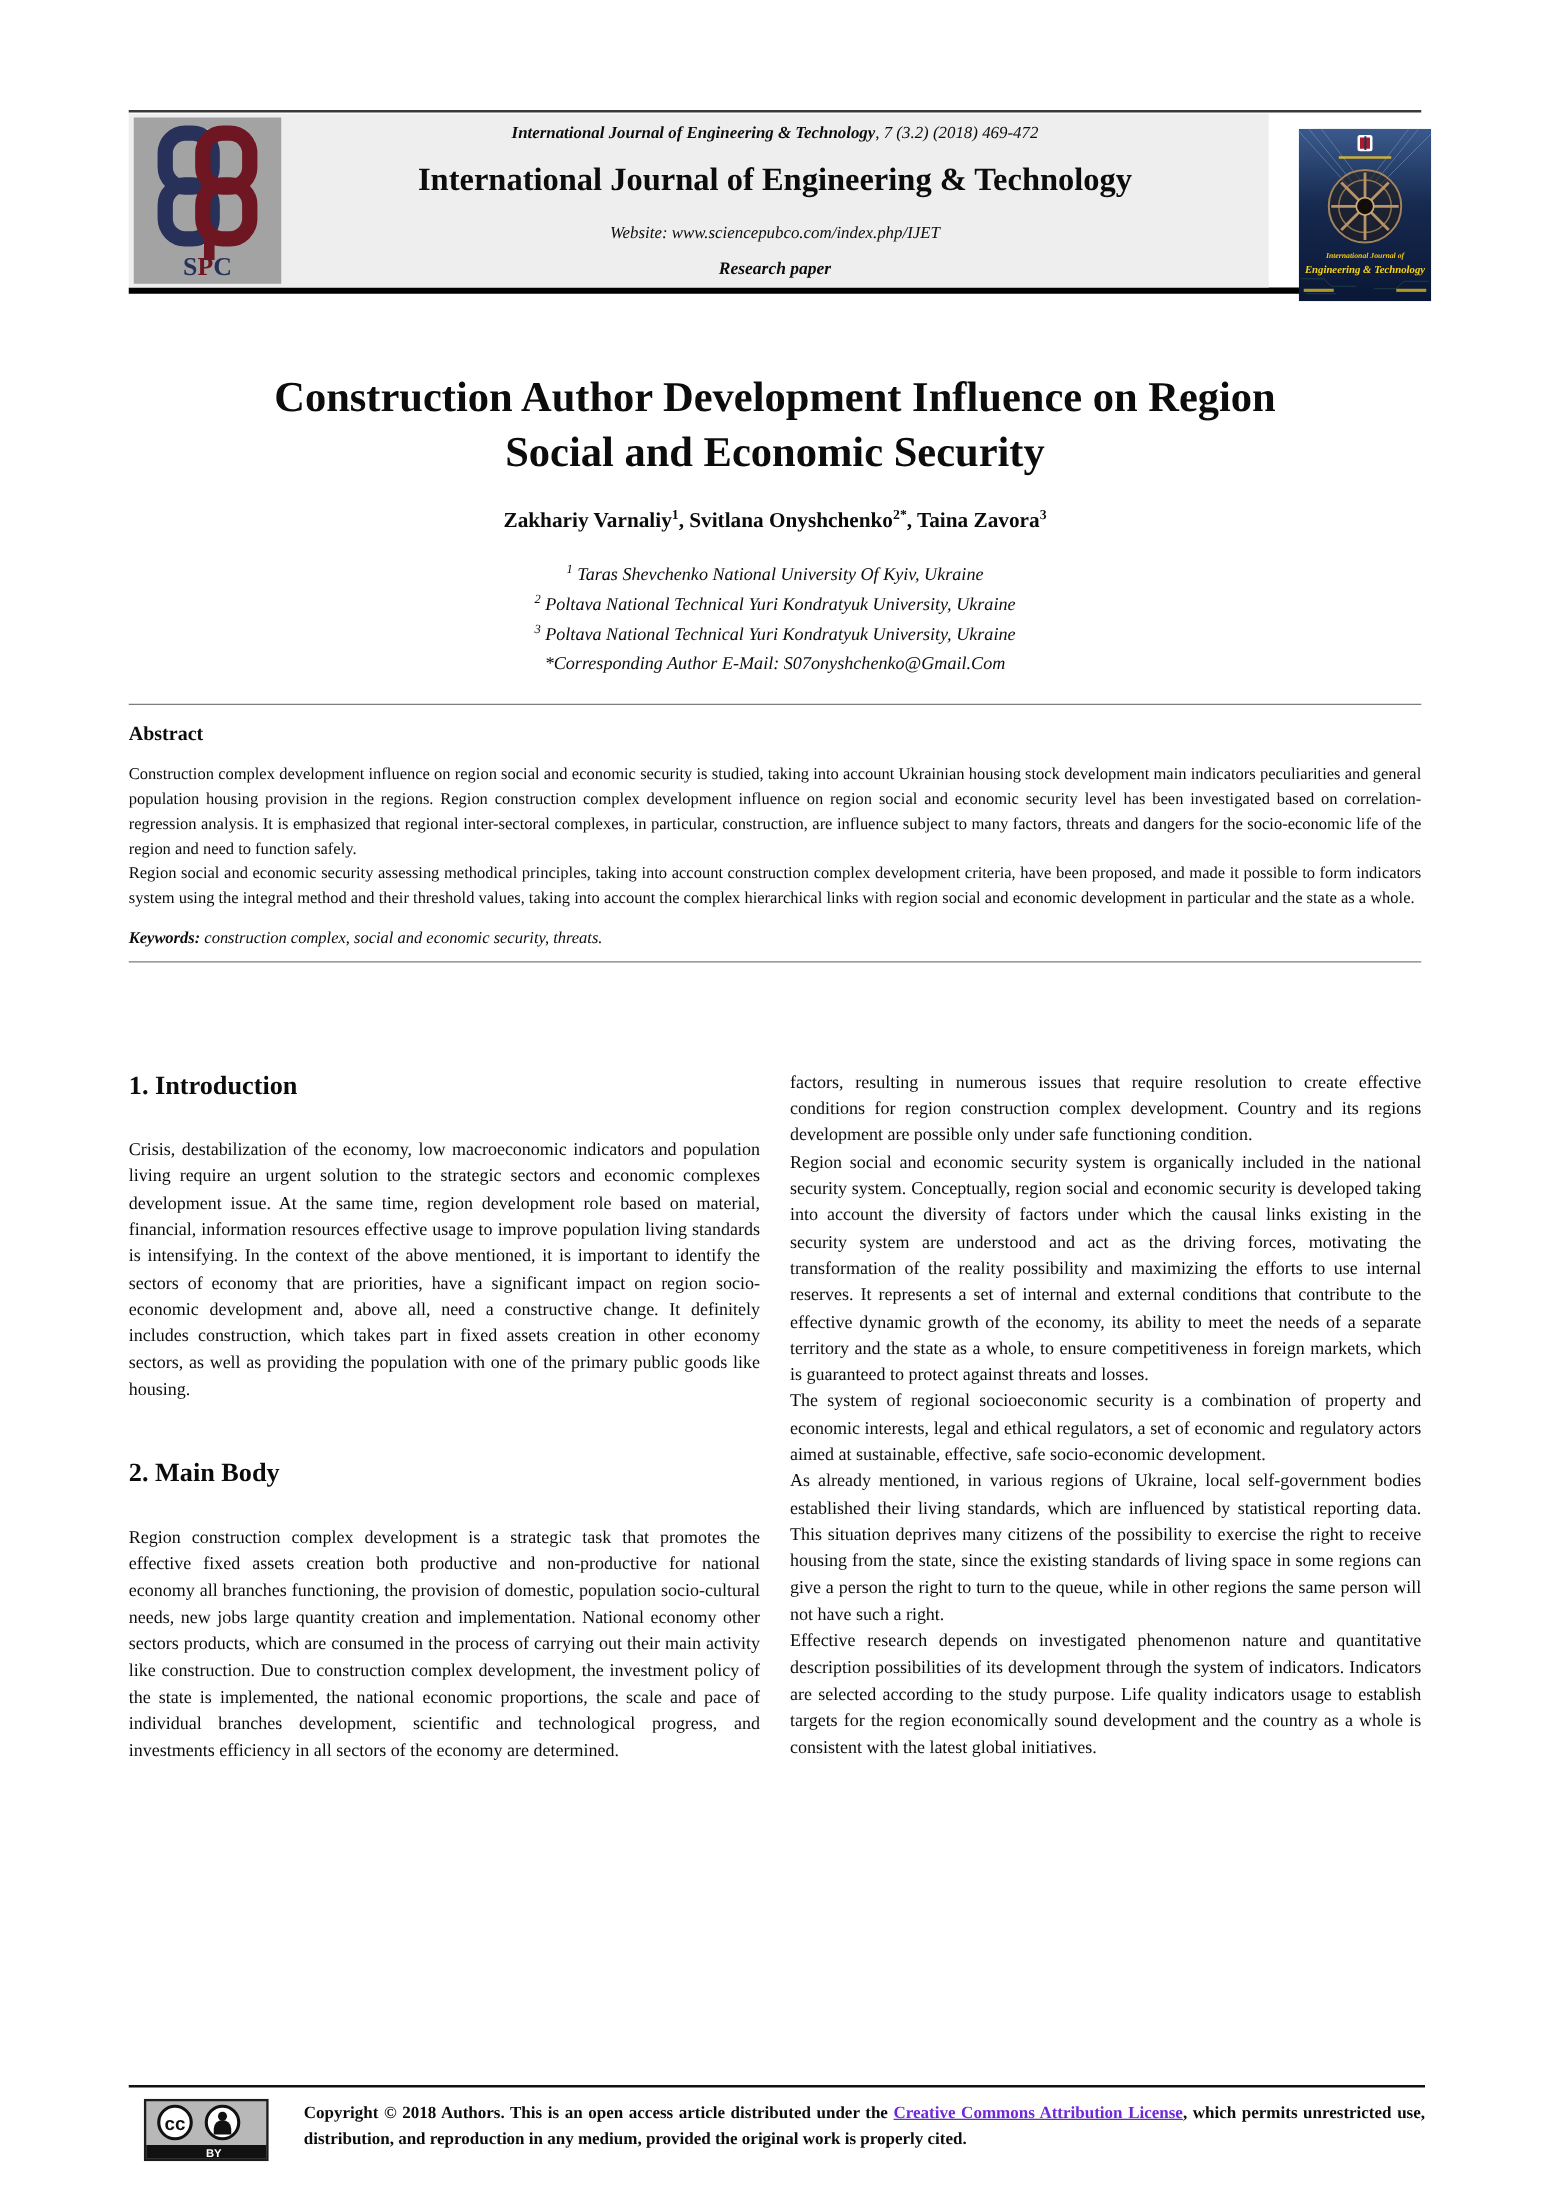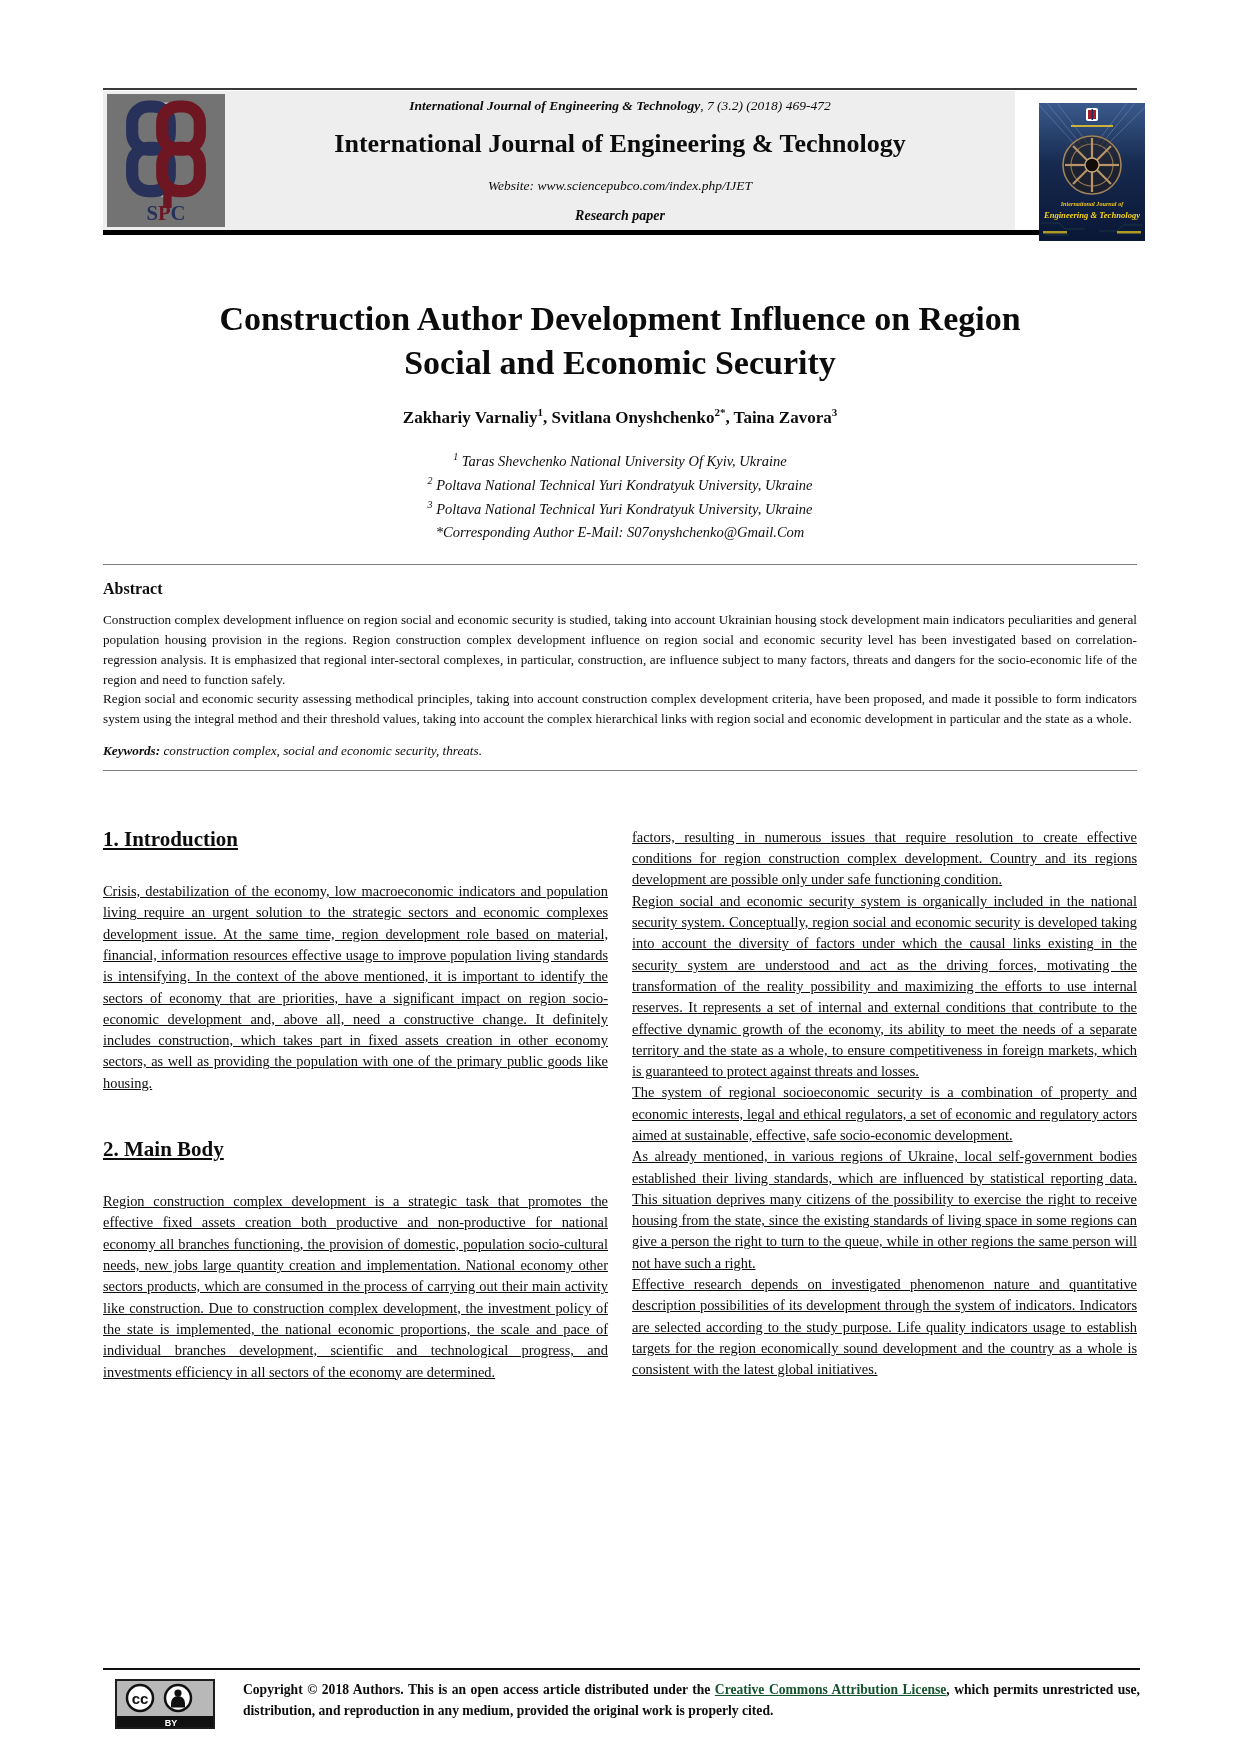--- a/index.html
+++ b/index.html
@@ -11,21 +11,21 @@
     font-family:"Liberation Serif","DejaVu Serif",serif;
     color:#0c0c0c;
     overflow:hidden;
     box-sizing:border-box;
     padding:0 103px;
   }
   
   .top-rule{margin-top:88px;border-top:2px solid #3a3a3a;}
   .header-band{position:relative;height:140px;}
   .gray-panel{position:absolute;left:0;top:1px;width:912px;height:139px;background:#efeeee;display:flex;}
-  .logo-box{width:118px;height:133px;margin:3px 0 0 4px;background:#737373;display:flex;align-items:center;justify-content:center;}
+  .logo-box{width:118px;height:133px;margin:3px 0 0 4px;background:#a3a3a3;display:flex;align-items:center;justify-content:center;}
   .header-center{flex:1;text-align:center;padding-top:7px;}
   .citation{font-size:13.5px;font-style:italic;}
   .citation .cit-name{font-weight:bold;}
   .journal-name{font-size:26px;font-weight:bold;margin-top:15px;}
   .website{font-size:13.5px;font-style:italic;margin-top:19px;}
   .research-paper{font-size:14px;font-weight:bold;font-style:italic;margin-top:14px;}
   .thick-rule{border-top:5px solid #000000;}
   .cover{position:absolute;top:13px;right:6px;width:92px;height:138px;z-index:3;box-shadow:0 0 0 1px #9fb0c8 inset;border-radius:14px;}
   
   .title{margin:62px 0 0 0;font-size:34px;line-height:1.3;font-weight:bold;text-align:center;}
@@ -35,31 +35,31 @@
   .affils{margin-top:21px;text-align:center;font-style:italic;font-size:14.5px;line-height:1.6;}
   .affils sup{font-size:10px;}
   
   .abstract{margin-top:20px;border-top:1px solid #7d7d7d;padding-top:15px;}
   .abstract h2{margin:0;font-size:16px;font-weight:bold;}
   .abstract p{margin:12px 0 0 0;font-size:13.2px;line-height:19.8px;text-align:justify;}
   .abstract p.cont{margin-top:0;}
   .keywords{margin-top:14px;font-size:13.2px;font-style:italic;border-bottom:1px solid #7d7d7d;padding-bottom:9px;}
   .kw-label{font-weight:bold;}
   
-  .columns{margin-top:56px;display:grid;grid-template-columns:1fr 1fr;column-gap:24px;height:707px;overflow:hidden;text-decoration:underline;}
+  .columns{margin-top:86px;display:grid;grid-template-columns:1fr 1fr;column-gap:24px;height:707px;overflow:hidden;}
   .col p{margin:0;font-size:14.4px;line-height:21.3px;text-align:justify;}
   .col h2{font-size:21px;font-weight:bold;margin:0 0 29px 0;line-height:1.2;}
   .col h2.second{margin-top:43px;}
   
   .footer{position:absolute;left:103px;right:100px;top:1668px;background:#ffffff;}
   .footer-rule{border-top:2px solid #111111;}
   .footer-row{display:flex;margin-top:9px;align-items:flex-start;}
   .cc-badge{flex:0 0 auto;margin-left:12px;}
   .copy{flex:1;margin:0 0 0 28px;font-size:13.6px;line-height:1.55;font-weight:bold;text-align:justify;}
-  .copy a{color:#14532d;text-decoration:underline;}
+  .copy a{color:#6d28d9;text-decoration:underline;}
 </style>
 </head>
 <body>
 
 <div class="page">
 
   <div class="top-rule"></div>
 
   <div class="header-band">
     <div class="gray-panel">

